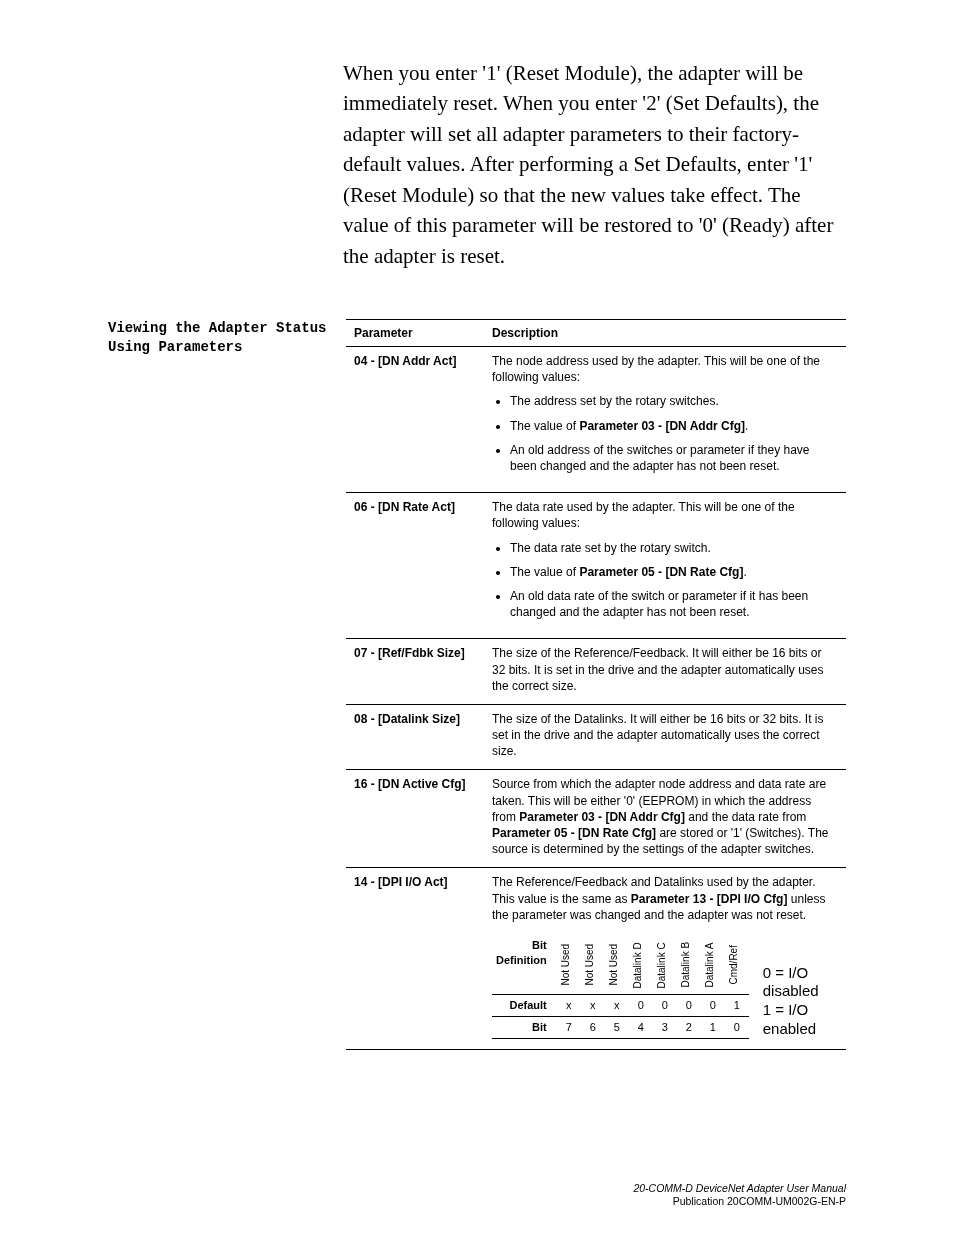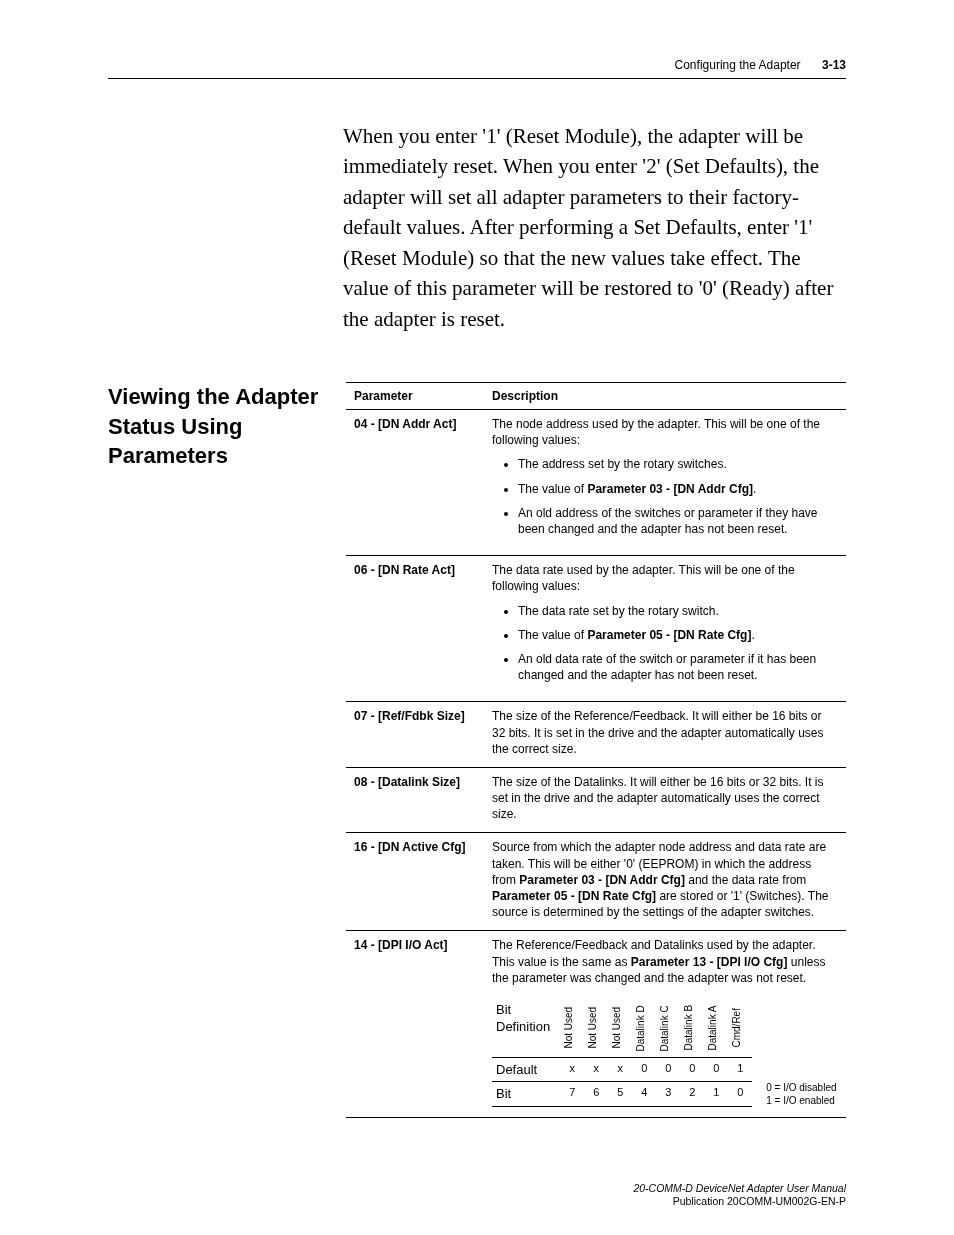--- a/index.html
+++ b/index.html
@@ -27,23 +27,23 @@
     border-bottom: 1px solid #000;
     margin-bottom: 42px;
   }
   .running-head .pagenum { font-weight: bold; margin-left: 18px; }
   .body-col {
     display: flex;
     gap: 18px;
   }
   .side-head {
     flex: 0 0 220px;
-    font-family: Liberation Sans, sans-serif;
+    font-family: Liberation Mono, monospace;
     font-weight: bold;
-    font-size: 22px;
+    font-size: 14px;
     line-height: 1.35;
   }
   .main-col { flex: 1 1 auto; }
   .para-top {
     margin: 0 0 48px 235px;
     font-size: 21px;
     line-height: 1.45;
   }
   .intro {
     font-size: 16px;
@@ -66,67 +66,63 @@
   }
   table.ptab td {
     border-top: 1px solid #000;
     padding: 6px 8px 10px 8px;
     vertical-align: top;
     line-height: 1.35;
   }
   table.ptab tr.last td { border-bottom: 1.5px solid #000; }
   table.ptab td.pcol { font-weight: bold; white-space: nowrap; width: 122px; }
   ul.blist { list-style: disc; margin: 8px 0 0 18px; padding: 0; }
-  ul.blist li { margin: 0 0 8px 8px; }
+  ul.blist li { margin: 0 0 8px 0; }
   .b { font-weight: bold; }
 
   
   .bitwrap { display: flex; align-items: flex-end; gap: 14px; margin-top: 12px; }
   table.bittab {
     border-collapse: collapse;
     font-family: Arial, Helvetica, sans-serif;
     font-size: 11px;
   }
   table.bittab td, table.bittab th {
     border-top: 1px solid #000;
     border-bottom: 1px solid #000;
     padding: 3px 4px;
     text-align: center;
     min-width: 16px;
   }
-  table.bittab .lbl { text-align: left; border: none; padding-right: 10px; font-weight: normal; font-size: 13px;}
+  table.bittab .lbl { text-align: right; border: none; padding-right: 10px; font-weight: bold; font-size: 11px;}
   table.bittab .rot {
     writing-mode: vertical-rl;
     transform: rotate(180deg);
     height: 55px;
     font-size: 10px;
     padding: 2px 2px;
     white-space: nowrap;
   }
   table.bittab tr.h td { border-top: none; }
-  .legend { font-size: 10px; line-height: 1.25; }
+  .legend { font-size: 15px; line-height: 1.25; }
   .footer {
     position: absolute;
     bottom: 26px;
     right: 108px;
     font-family: Arial, Helvetica, sans-serif;
     font-size: 10.5px;
     text-align: right;
     line-height: 1.3;
   }
   .footer .t { font-style: italic; }
 </style>
 </head>
 <body>
 
 <div class="page">
-  <div class="running-head">
-    <span>Configuring the Adapter</span>
-    <span class="pagenum">3-13</span>
-  </div>
 
   <p class="para-top">When you enter '1' (Reset Module), the adapter will be immediately reset. When you enter '2' (Set Defaults), the adapter will set all adapter parameters to their factory-default values. After performing a Set Defaults, enter '1' (Reset Module) so that the new values take effect. The value of this parameter will be restored to '0' (Ready) after the adapter is reset.</p>
 
   <div class="body-col">
     <div class="side-head">Viewing the Adapter Status Using Parameters</div>
     <div class="main-col">
 
       <table class="ptab">
         <tbody>
             <tr>

